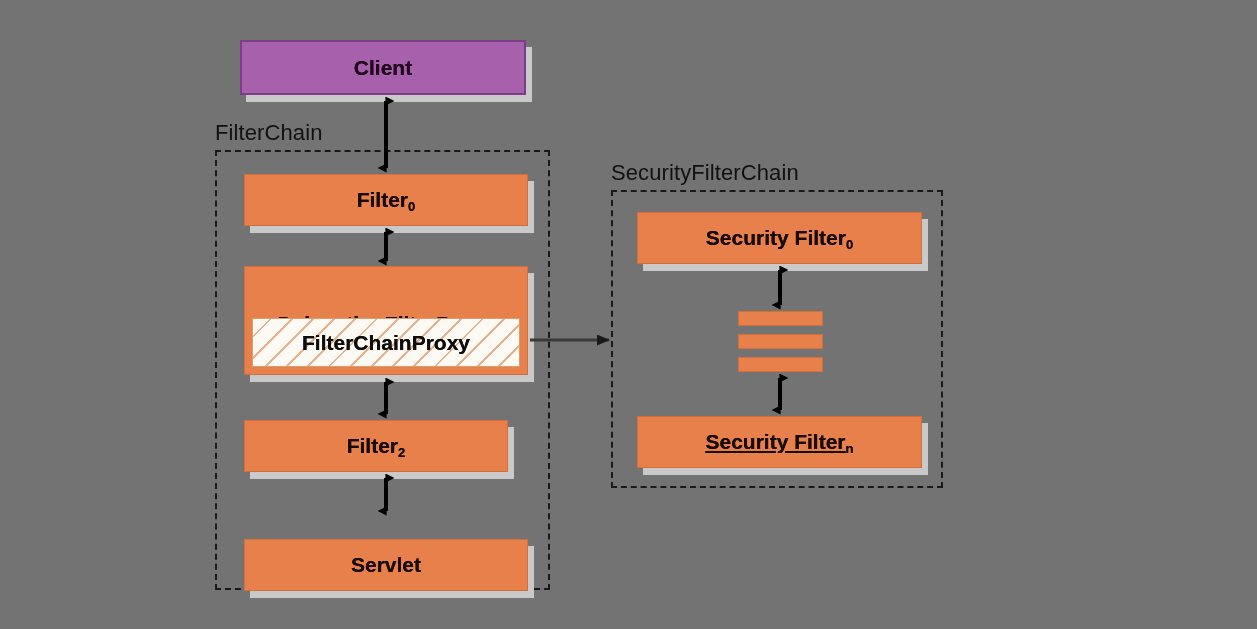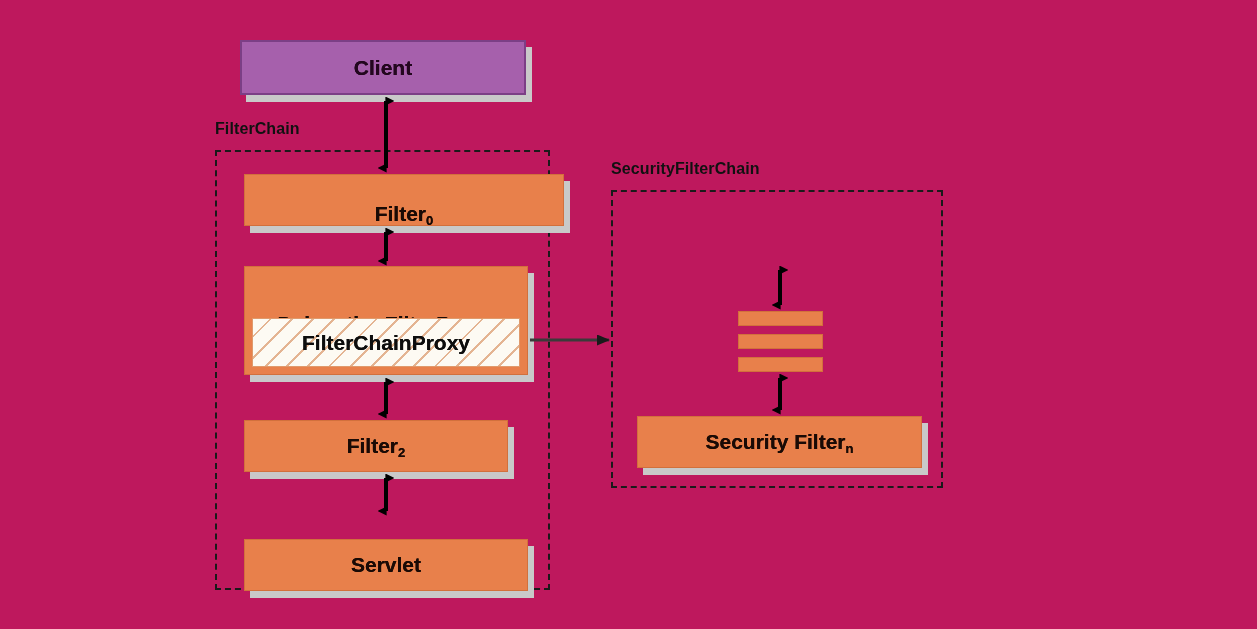--- a/index.html
+++ b/index.html
@@ -7,35 +7,35 @@
     padding: 0;
     background: #ffffff;
   }
   body {
     font-family: "Liberation Sans", sans-serif;
   }
   #canvas {
     position: relative;
     width: 1257px;
     height: 629px;
-    background: #be185d;
+    background: #737373;
     overflow: hidden;
   }
 
   
   .group-box {
     position: absolute;
     border: 2px dashed #1a1a1a;
     background: transparent;
     box-sizing: border-box;
   }
   .group-label {
     position: absolute;
-    font-size: 16px;
-    font-weight: 700;
+    font-size: 22px;
+    font-weight: 400;
     color: #111111;
     letter-spacing: 0.1px;
     white-space: nowrap;
   }
 
   
   .node {
     position: absolute;
     box-sizing: border-box;
     display: flex;
@@ -159,21 +159,21 @@
 
   <div class="node node-purple" id="client" style="left:240px; top:40px; width:286px; height:55px;">
     <div class="shadow-layer"></div>
     <div class="face"></div>
     <span class="label">Client</span>
   </div>
 
   <div class="group-label" style="left:215px; top:120px;">FilterChain</div>
   <div class="group-box" id="filter-chain-group" style="left:215px; top:150px; width:335px; height:440px;"></div>
 
-  <div class="node node-orange" id="filter0" style="left:244px; top:174px; width:320px; height:52px;align-items:flex-end;">
+  <div class="node node-orange" id="filter0" style="left:244px; top:174px; width:284px; height:52px;">
     <div class="shadow-layer"></div>
     <div class="face"></div>
     <span class="label"><span>Filter</span><sub>0</sub></span>
   </div>
 
   <div class="node node-orange" id="delegating-filter-proxy" style="left:244px; top:266px; width:284px; height:109px;">
     <div class="shadow-layer"></div>
     <div class="face"></div>
     <span class="dfp-title">DelegatingFilterProxy</span>
     <div class="inner-hatched">
@@ -189,28 +189,33 @@
 
   <div class="node node-orange" id="servlet" style="left:244px; top:539px; width:284px; height:52px;">
     <div class="shadow-layer"></div>
     <div class="face"></div>
     <span class="label">Servlet</span>
   </div>
 
   <div class="group-label" style="left:611px; top:160px;text-align:right;">SecurityFilterChain</div>
   <div class="group-box" id="security-filter-chain-group" style="left:611px; top:190px; width:332px; height:298px;"></div>
 
+  <div class="node node-orange" id="security-filter0" style="left:637px; top:212px; width:285px; height:52px;">
+    <div class="shadow-layer"></div>
+    <div class="face"></div>
+    <span class="label"><span>Security Filter</span><sub>0</sub></span>
+  </div>
 
   <div>
     <div class="ellipsis-bar" style="left:738px; top:311px; width:85px; height:15px;"></div>
     <div class="ellipsis-bar" style="left:738px; top:334px; width:85px; height:15px;"></div>
     <div class="ellipsis-bar" style="left:738px; top:357px; width:85px; height:15px;"></div>
   </div>
 
-  <div class="node node-orange" id="security-filter-n" style="left:637px; top:416px; width:285px; height:52px;">
+  <div class="node node-orange" id="security-filter-n" style="left:637px; top:416px; width:285px; height:52px;text-decoration:underline;">
     <div class="shadow-layer"></div>
     <div class="face"></div>
     <span class="label"><span>Security Filter</span><sub>n</sub></span>
   </div>
 
   <svg class="arrow-svg" style="left:0; top:0;" width="1257" height="629">
     <defs>
       <marker id="ah-up" markerWidth="9" markerHeight="9" refX="4.5" refY="8.4" orient="auto" markerUnits="userSpaceOnUse">
         <polygon points="4.5,0 9,9 0,9" fill="#000000"></polygon>
       </marker>

